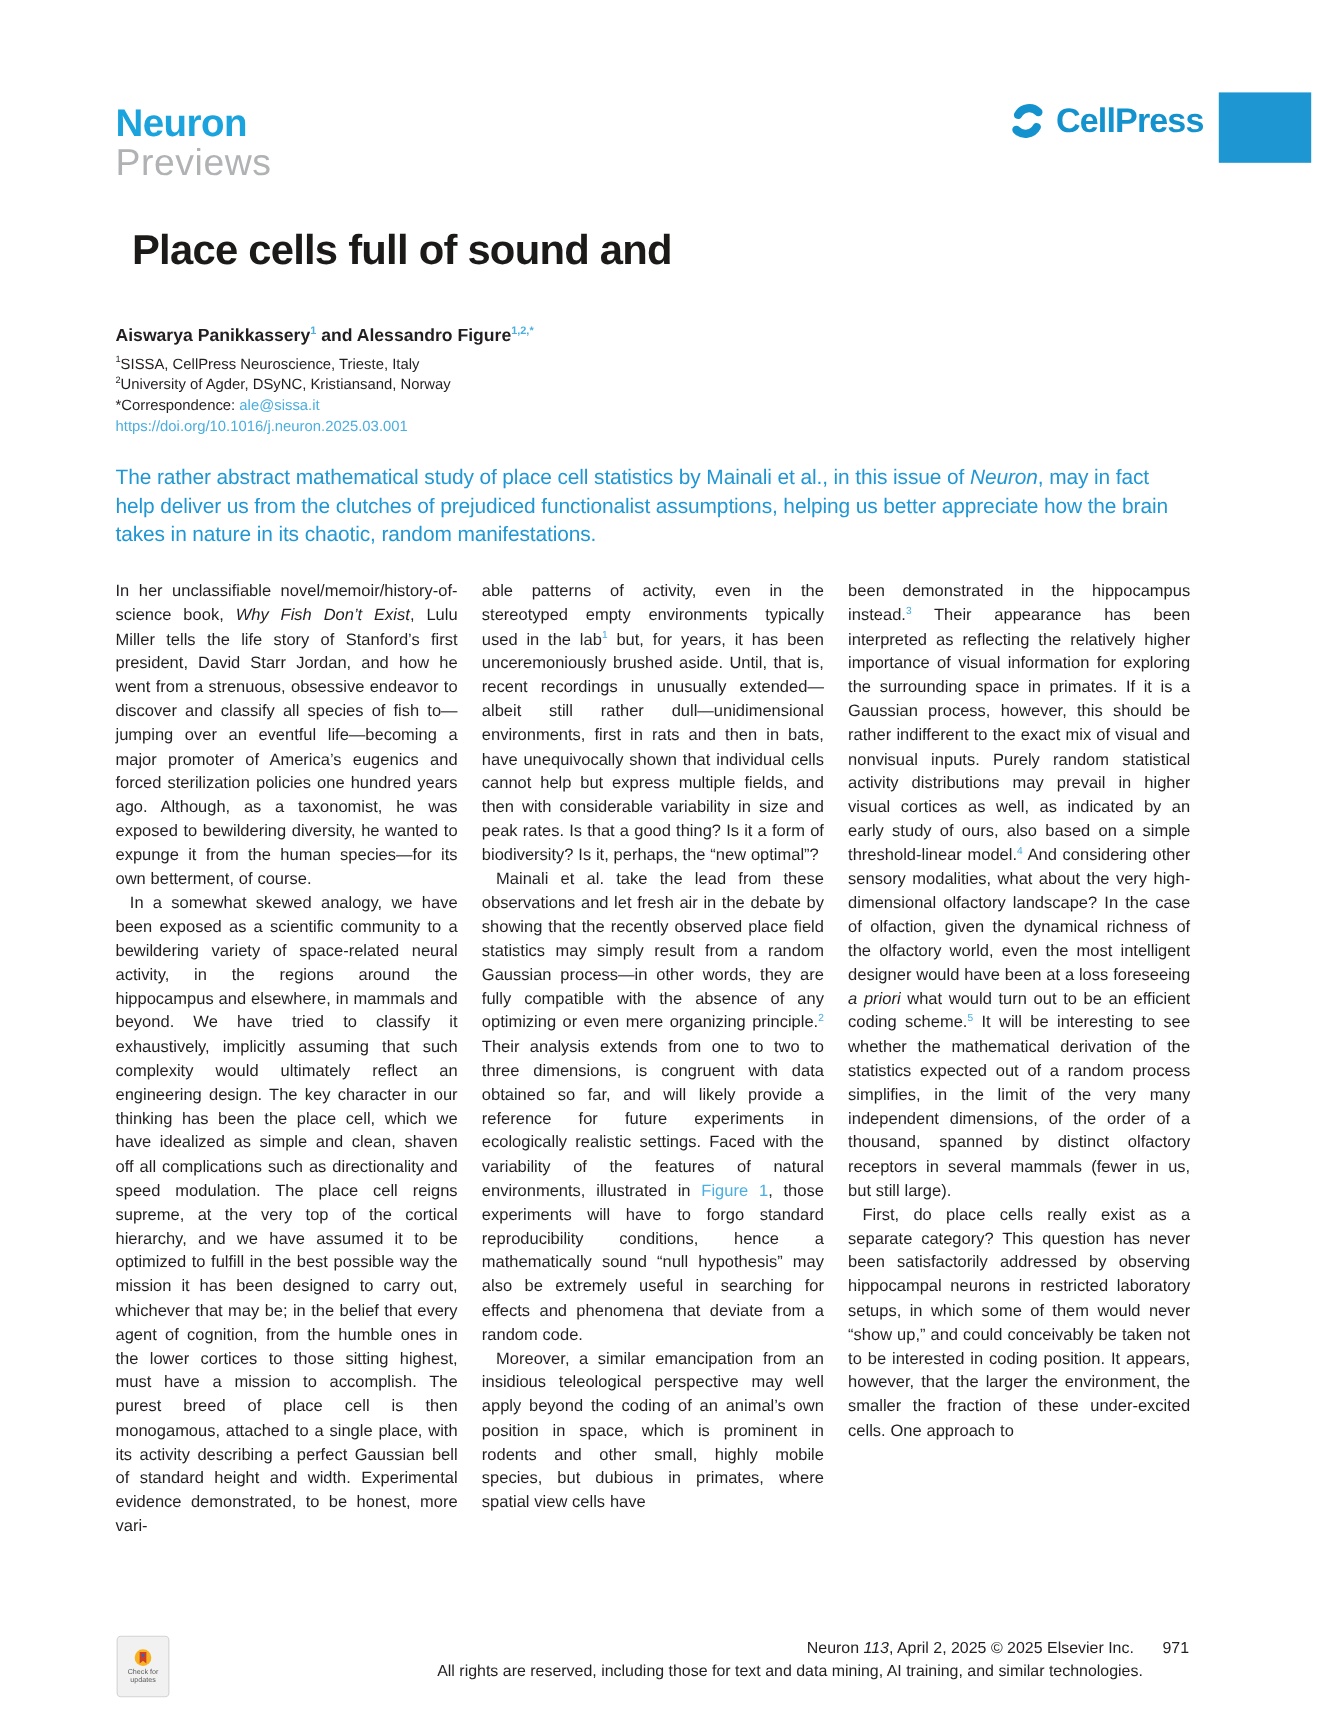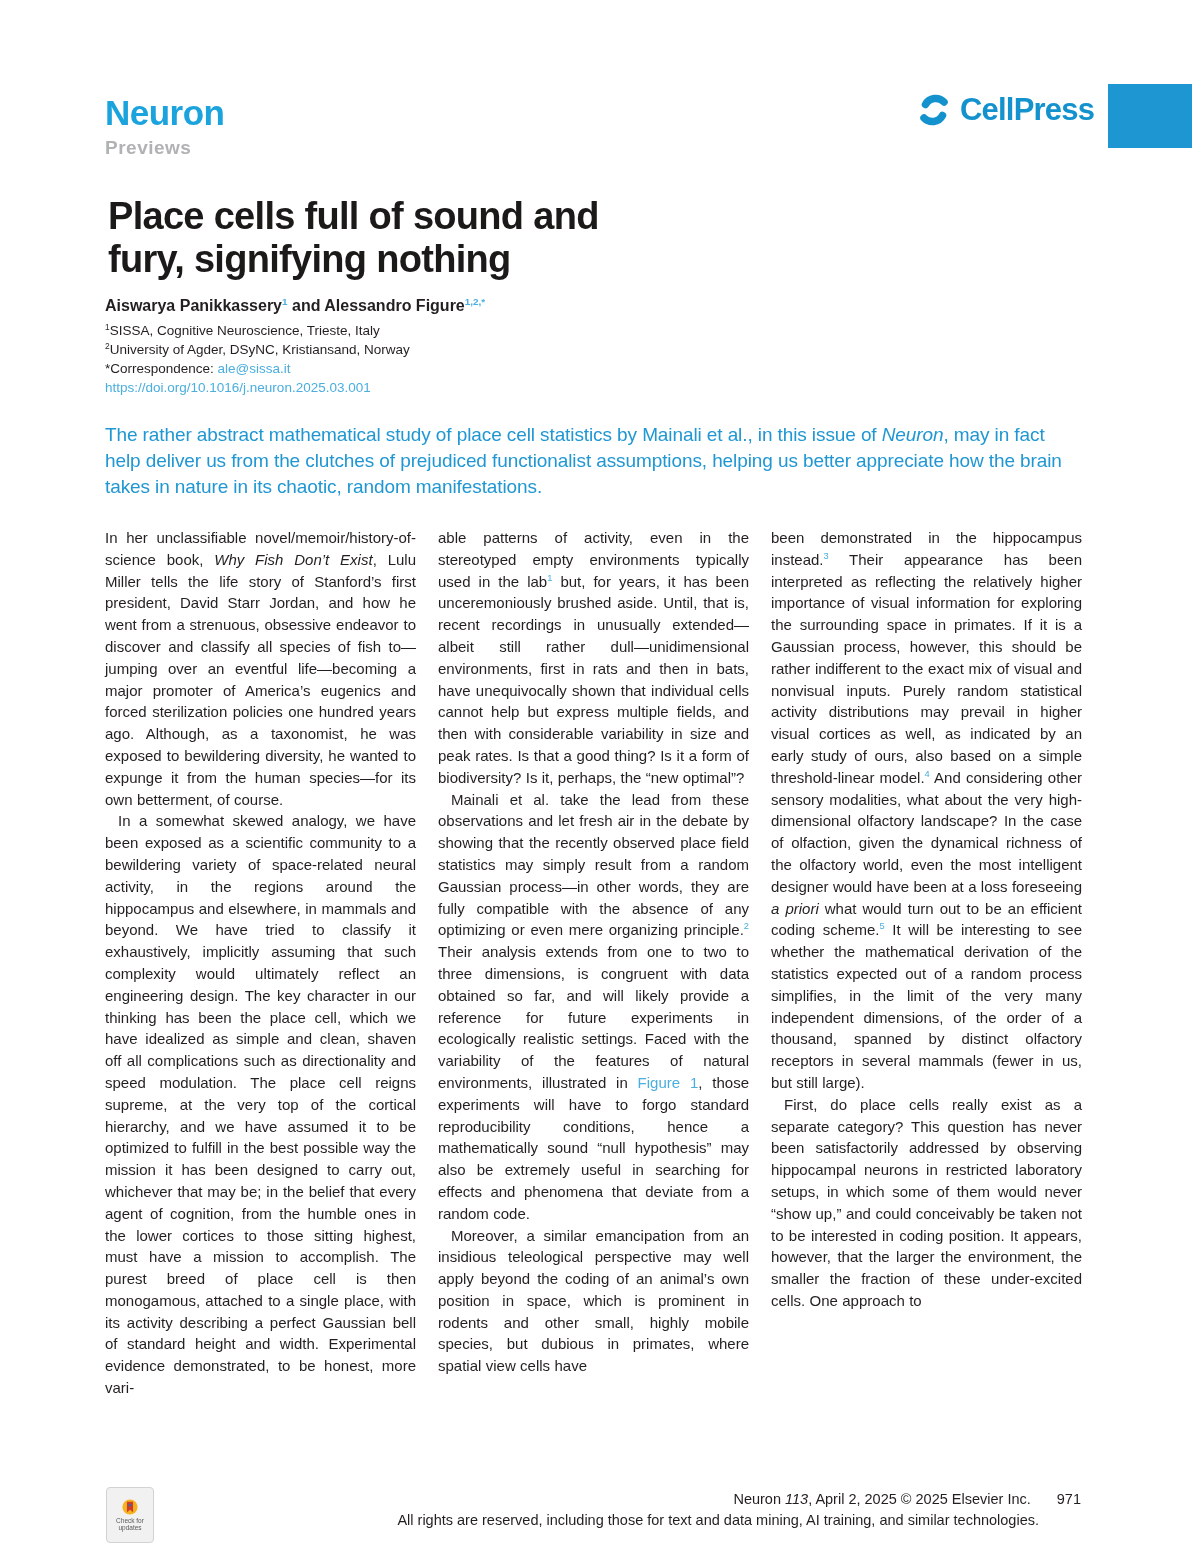--- a/index.html
+++ b/index.html
@@ -6,21 +6,21 @@
   body{
     width:1200px;height:1557px;position:relative;
     font-family:"Liberation Sans","DejaVu Sans",sans-serif;
     color:#231f20;-webkit-font-smoothing:antialiased;
   }
   .page{position:absolute;inset:0;}
 
   
   .brand{position:absolute;left:105px;top:94px;}
   .journal-logo{font-size:35px;font-weight:bold;color:#1aa3dc;letter-spacing:-0.5px;line-height:38px;}
-  .section-label{font-size:19px;font-weight:bold;color:#b0b2b4;letter-spacing:0.5px;line-height:30px;margin-top:1px;}
+  .section-label{font-size:34px;font-weight:normal;color:#b0b2b4;letter-spacing:0.5px;line-height:30px;margin-top:1px;}
   .cellpress{position:absolute;left:916px;top:92px;display:flex;align-items:center;gap:8px;}
   .cp-icon{width:36px;height:36px;display:inline-block;}
   .cp-text{font-size:31px;font-weight:bold;color:#1492ce;letter-spacing:-0.8px;}
   .corner-rect{position:absolute;left:1108px;top:84px;width:84px;height:64px;background:#1e96d2;}
 
   
   .title{position:absolute;left:104px;top:191px;font-size:38px;font-weight:bold;
     color:#1c1a19;letter-spacing:-0.7px;line-height:43px;}
   .authors{position:absolute;left:105px;top:297px;font-size:16px;font-weight:bold;color:#231f20;}
   .affils{position:absolute;left:105px;top:321px;font-size:13.5px;line-height:19px;color:#231f20;}
@@ -67,28 +67,27 @@
       <svg viewBox="0 0 36 36" width="36" height="36">
         <path d="M28 10 A11.5 11.5 0 0 0 9.5 12.5" fill="none" stroke="#1492ce" stroke-width="7.5" stroke-linecap="round"></path>
         <path d="M8 26 A11.5 11.5 0 0 0 26.5 23.5" fill="none" stroke="#1492ce" stroke-width="7.5" stroke-linecap="round"></path>
       </svg>
     </span>
     <span class="cp-text">CellPress</span>
   </div>
 
   <div class="corner-rect"></div>
 
-  <h1 class="title" style="margin:4px;">
+  <h1 class="title" style="margin:16px;">
     <span>Place cells full of sound and</span><br>
-    <span>fury, signifying nothing</span>
   </h1>
 
   <div class="authors"><span>Aiswarya Panikkassery</span><span class="sup lnk">1</span><span> and Alessandro Figure</span><span class="sup lnk">1,2,*</span></div>
   <div class="affils">
-    <div><span class="sup">1</span><span>SISSA, Cognitive Neuroscience, Trieste, Italy</span></div>
+    <div><span class="sup">1</span><span>SISSA, CellPress Neuroscience, Trieste, Italy</span></div>
     <div><span class="sup">2</span><span>University of Agder, DSyNC, Kristiansand, Norway</span></div>
     <div><span>*Correspondence: </span><span class="lnk">ale@sissa.it</span></div>
     <div><span class="lnk">https://doi.org/10.1016/j.neuron.2025.03.001</span></div>
   </div>
 
   <p class="abstract"><span>The rather abstract mathematical study of place cell statistics by Mainali et al., in this issue of </span><span class="it">Neuron</span><span>, may in fact help deliver us from the clutches of prejudiced functionalist assumptions, helping us better appreciate how the brain takes in nature in its chaotic, random manifestations.</span></p>
 
   <div class="cols">
     <div class="col">
         <p class="para"><span>In her unclassifiable novel/memoir/history-of-science book, </span><span class="it">Why Fish Don’t Exist</span><span>, Lulu Miller tells the life story of Stanford’s first president, David Starr Jordan, and how he went from a strenuous, obsessive endeavor to discover and classify all species of fish to—jumping over an eventful life—becoming a major promoter of America’s eugenics and forced sterilization policies one hundred years ago. Although, as a taxonomist, he was exposed to bewildering diversity, he wanted to expunge it from the human species—for its own betterment, of course.</span></p>

